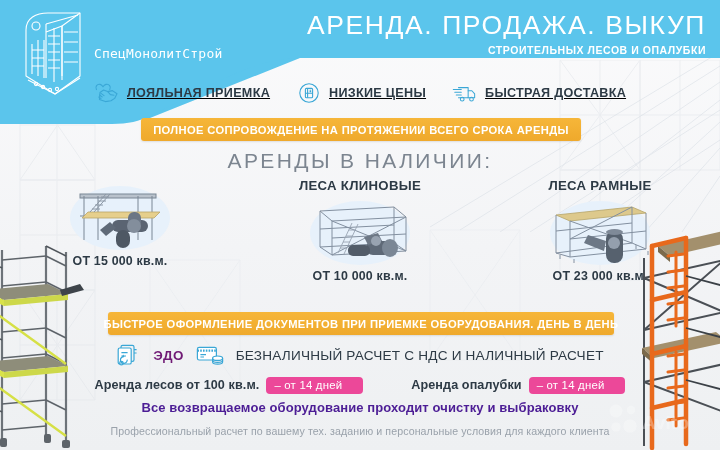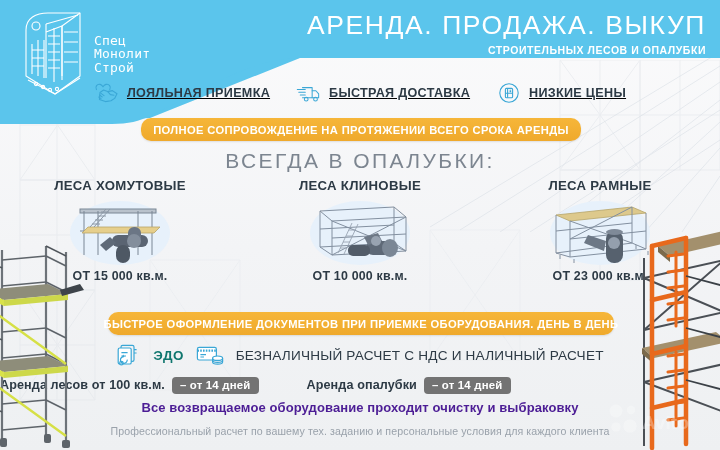--- a/index.html
+++ b/index.html
@@ -29,21 +29,21 @@
     -webkit-clip-path:polygon(0 0,720px 0,720px 58px,300px 58px,150px 118px,108px 120px,0 120px);
     clip-path:polygon(0 0,720px 0,720px 58px,300px 58px,150px 118px,108px 120px,0 120px);
   }
   .header-curve{
     position:absolute;left:0;top:0;width:720px;height:125px;
   }
 
   
   .logo{position:absolute;left:22px;top:8px;width:132px;height:92px;display:flex;align-items:center;gap:6px;}
   .logo-mark{width:66px;height:88px;flex:0 0 auto;}
-  .logo-text{display:flex;flex-direction:column;justify-content:space-between;color:#ffffff;line-height:1.02;}
+  .logo-text{display:flex;justify-content:space-between;color:#ffffff;line-height:1.02;}
   .logo-text span{
     font-family:"DejaVu Sans Mono","Liberation Mono",monospace;
     font-size:13px;font-weight:400;letter-spacing:.2px;color:#ffffff;
   }
 
   
   .title-wrap{position:absolute;right:14px;top:12px;text-align:right;}
   .title-main{
     font-size:26.5px;font-weight:400;color:#ffffff;letter-spacing:1.6px;
     font-family:"Liberation Sans",sans-serif;line-height:1.05;white-space:nowrap;
@@ -59,21 +59,21 @@
     display:flex;justify-content:center;align-items:center;gap:26px;text-decoration:underline;
   }
   .benefit{display:flex;align-items:center;gap:7px;}
   .benefit .ico{width:26px;height:22px;flex:0 0 auto;display:block;}
   .benefit .lbl{
     font-size:12.6px;font-weight:700;color:#2d3a45;letter-spacing:.3px;white-space:nowrap;
   }
 
   
   .pill{
-    position:absolute;border-radius:10px;
+    position:absolute;border-radius:3px;
     background:linear-gradient(180deg,#f6b639 0%,#efa92c 100%);
     display:flex;align-items:center;justify-content:center;
     box-shadow:0 1px 2px rgba(0,0,0,.10);
   }
   .pill .ptxt{
     color:#ffffff;font-size:11.2px;font-weight:700;letter-spacing:.35px;white-space:nowrap;
   }
   #pill-top{left:141px;top:118px;width:440px;height:23px;}
   #pill-mid{left:108px;top:312px;width:506px;height:23px;}
 
@@ -98,33 +98,33 @@
   .col-price{
     margin-top:0;font-size:12.4px;font-weight:700;color:#2d3a45;letter-spacing:.2px;white-space:nowrap;
   }
 
   
   .payrow{
     position:absolute;left:0;top:340px;width:720px;height:30px;
     display:flex;align-items:center;justify-content:center;gap:11px;
   }
   .payrow .ico{display:block;flex:0 0 auto;}
-  .pay-edo{font-size:13.4px;font-weight:700;color:#0f766e;letter-spacing:.4px;}
+  .pay-edo{font-size:13.4px;font-weight:700;color:#701a75;letter-spacing:.4px;}
   .pay-main{font-size:13.6px;font-weight:400;color:#2d3a45;letter-spacing:.2px;white-space:nowrap;}
 
   
   .termsrow{
     position:absolute;left:0;top:374px;width:720px;height:22px;
-    display:flex;align-items:center;justify-content:flex-start;gap:48px;
+    display:flex;align-items:center;justify-content:center;gap:48px;
   }
   .term{display:flex;align-items:center;gap:7px;}
   .term-label{font-size:12.6px;font-weight:700;color:#2d3a45;letter-spacing:.1px;white-space:nowrap;}
   .term-badge{
-    background:#737373;color:#ffffff;border-radius:4px;
-    padding:2px 8px 3px 8px;font-size:11.4px;font-weight:700;letter-spacing:.2px;white-space:nowrap;
+    background:#ec4899;color:#ffffff;border-radius:4px;
+    padding:2px 21px 3px 8px;font-size:11.4px;font-weight:400;letter-spacing:.2px;white-space:nowrap;
   }
 
   
   .note1{
     position:absolute;left:0;top:400px;width:720px;text-align:center;
     font-size:13px;font-weight:700;color:#4c1d95;letter-spacing:.1px;
   }
   .note2{
     position:absolute;left:0;top:425px;width:720px;text-align:center;
     font-size:10.6px;font-weight:400;color:#9aa2ab;letter-spacing:.1px;
@@ -230,55 +230,54 @@
           <path d="M2.4 7.6 C0.8 4.8 3.2 1.6 6.2 2.4 C7.6 2.8 8.4 3.8 9 4.8 C9.6 3.8 10.6 2.8 12 2.4 C15 1.6 17.4 4.8 15.8 7.6"></path>
           <path d="M6 10.5 L9.6 8 L13.6 9.6 L18.4 8.6 L23 11.8 L20.6 16.4 L17 18.8 L11.4 19.6 L5.4 17.4 Z"></path>
           <path d="M5.6 13 L8.2 15 M7 11.4 L10 13.6 M4.8 15 L7 16.6"></path>
           <path d="M13.8 9.6 L16.4 12.6 L20 13.2"></path>
         </g>
       </svg>
       <span class="lbl">ЛОЯЛЬНАЯ ПРИЕМКА</span>
     </div>
 
     <div class="benefit">
+      <svg class="ico" viewBox="0 0 26 22" xmlns="http://www.w3.org/2000/svg">
+        <g fill="none" stroke="#3aa7d6" stroke-width="1.1" stroke-linejoin="round">
+          <circle cx="13" cy="11" r="9.2"></circle>
+          <rect x="9.4" y="6.4" width="7.2" height="9.4" rx="1"></rect>
+          <path d="M11.6 6.4 L11.6 15.8 M9.4 11.2 L16.6 11.2"></path>
+          <path d="M13.6 8.2 L15.2 8.2 M13.6 9.6 L15.2 9.6"></path>
+        </g>
+      </svg>
+      <span class="lbl">НИЗКИЕ ЦЕНЫ</span>
+    </div>
+
+    <div class="benefit">
       <svg class="ico" viewBox="0 0 28 22" xmlns="http://www.w3.org/2000/svg">
         <g fill="none" stroke="#3aa7d6" stroke-width="1.1" stroke-linejoin="round" stroke-linecap="round">
           <path d="M7 5.2 L17.4 5.2 L17.4 16 L7 16"></path>
           <path d="M17.4 8.6 L21.4 8.6 L24.4 12 L24.4 16 L17.4 16"></path>
           <circle cx="11" cy="17.6" r="2"></circle>
           <circle cx="21" cy="17.6" r="2"></circle>
           <path d="M1.4 7.2 L10 7.2 M3 10.2 L10 10.2 M4.6 13.2 L10 13.2"></path>
         </g>
       </svg>
       <span class="lbl">БЫСТРАЯ ДОСТАВКА</span>
     </div>
-
-    <div class="benefit">
-      <svg class="ico" viewBox="0 0 26 22" xmlns="http://www.w3.org/2000/svg">
-        <g fill="none" stroke="#3aa7d6" stroke-width="1.1" stroke-linejoin="round">
-          <circle cx="13" cy="11" r="9.2"></circle>
-          <rect x="9.4" y="6.4" width="7.2" height="9.4" rx="1"></rect>
-          <path d="M11.6 6.4 L11.6 15.8 M9.4 11.2 L16.6 11.2"></path>
-          <path d="M13.6 8.2 L15.2 8.2 M13.6 9.6 L15.2 9.6"></path>
-        </g>
-      </svg>
-      <span class="lbl">НИЗКИЕ ЦЕНЫ</span>
-    </div>
   </div>
 
   <div class="pill" id="pill-top">
     <span class="ptxt">ПОЛНОЕ СОПРОВОЖДЕНИЕ НА ПРОТЯЖЕНИИ ВСЕГО СРОКА АРЕНДЫ</span>
   </div>
 
-  <div class="always">ВСЕГДА В ОПАЛУБКИ:</div>
+  <div class="always">АРЕНДЫ В НАЛИЧИИ:</div>
 
   <div class="cols">
 
     <div class="col">
-      <div class="col-title">ЛЕСА ХОМУТОВЫЕ</div>
       <div class="col-img">
         <div class="halo"></div>
         <svg width="140" height="72" viewBox="0 0 140 72" xmlns="http://www.w3.org/2000/svg">
           <g stroke="#7b8795" stroke-width="1" fill="none">
             <rect x="30" y="12" width="76" height="4" fill="#b9c2cc"></rect>
             <path d="M34 14 L34 58 M102 14 L102 58 M48 14 L48 58 M88 14 L88 58"></path>
             <path d="M30 34 L106 34"></path>
           </g>
           <polygon points="32,36 104,36 110,30 38,30" fill="#e6cf8c" stroke="#b9a468" stroke-width="0.8"></polygon>
           <g stroke="#8c98a6" stroke-width="1" fill="none">

